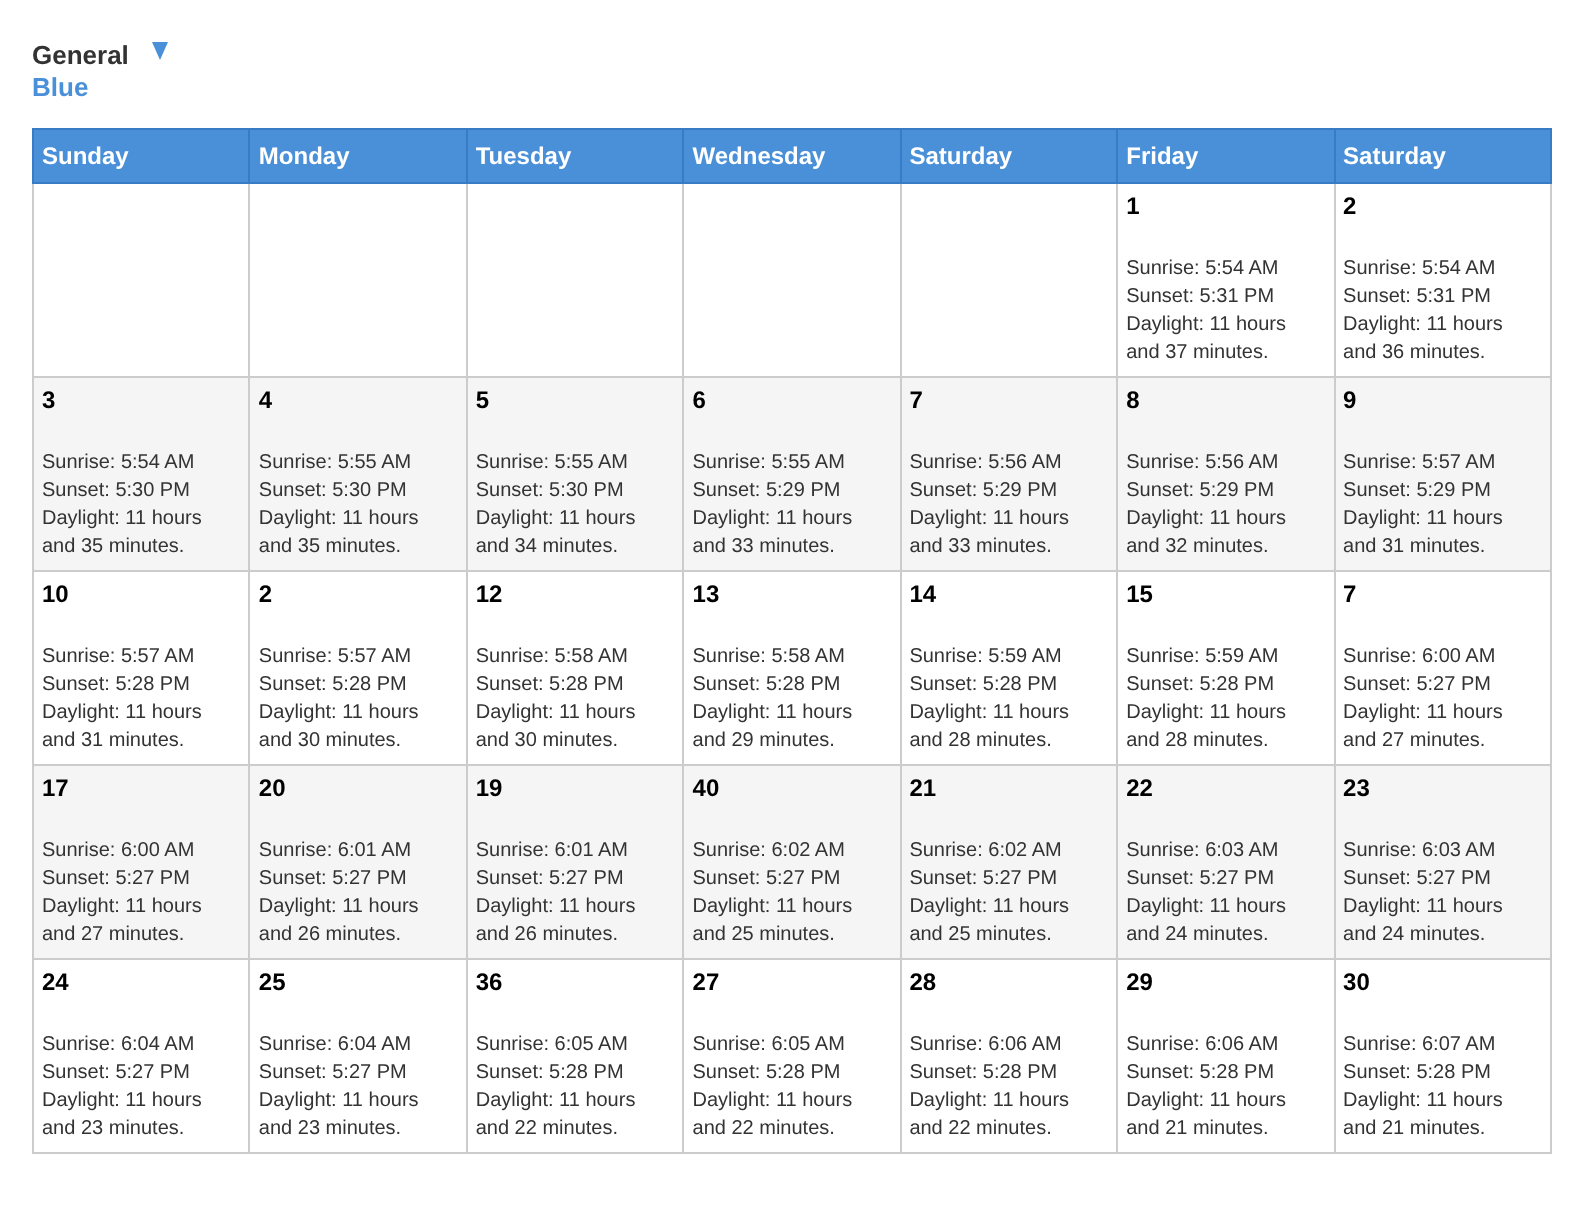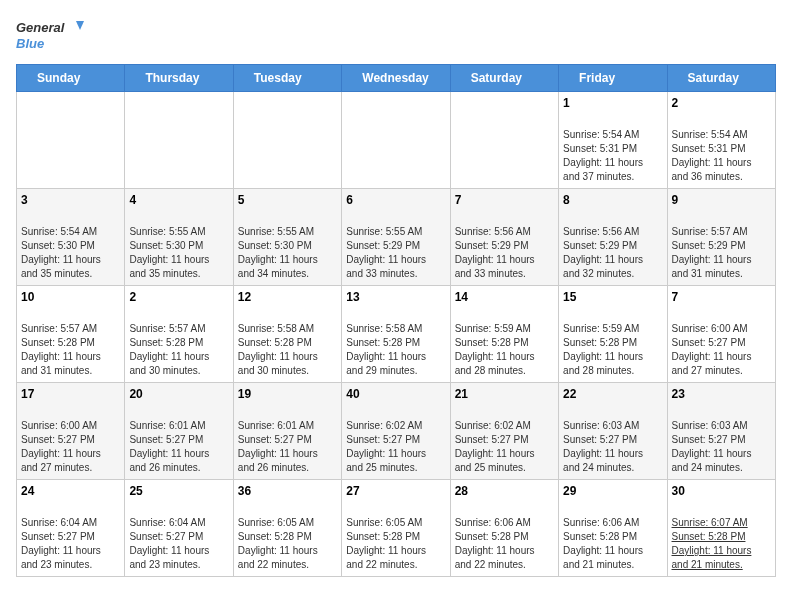--- a/index.html
+++ b/index.html
@@ -8,21 +8,20 @@
       background: #fff;
       width: 792px;
       min-height: 612px;
       padding: 16px;
     }
     .header {
       display: flex;
       justify-content: space-between;
       align-items: center;
       margin-bottom: 8px;
-      font-style: italic;
     }
     .logo {
       display: flex;
       align-items: center;
       gap: 4px;
     }
     .title-block {
       text-align: right;
     }
     .month-title {
@@ -35,21 +34,21 @@
       color: #555;
     }
     .calendar {
       width: 100%;
       border-collapse: collapse;
       font-size: 11px;
     }
     .calendar th {
       background: #4a90d9;
       color: #fff;
-      padding: 6px 20px;
+      padding: 6px 4px;
       text-align: left;
       font-size: 12px;
       border: 1px solid #3a7bc8;
     }
     .calendar td {
       border: 1px solid #ccc;
       vertical-align: top;
       padding: 4px;
       width: calc(100%/7);
       height: 80px;
@@ -85,21 +84,21 @@
   <div class="title-block">
     <div class="month-title"></div>
     <div class="location"></div>
   </div>
 </div>
 
 <table class="calendar">
   <thead>
     <tr id="weekday-header">
     <th>Sunday</th>
-        <th>Thursday</th>
+        <th>Monday</th>
         <th>Tuesday</th>
         <th>Wednesday</th>
         <th>Saturday</th>
         <th>Friday</th>
         <th>Saturday</th>
       </tr>
   </thead>
   <tbody id="calendar-body">
   <tr>
         <td class="empty"></td>
@@ -313,20 +312,20 @@
         </td>
         <td>
           <div class="day-num">29</div>
           <div class="day-info" style="white-space: pre-line;">Sunrise: 6:06 AM
 Sunset: 5:28 PM
 Daylight: 11 hours
 and 21 minutes.</div>
         </td>
         <td>
           <div class="day-num">30</div>
-          <div class="day-info" style="white-space: pre-line; text-decoration: underline;">Sunrise: 6:07 AM
+          <div class="day-info" style="white-space: pre-line;">Sunrise: 6:07 AM
 Sunset: 5:28 PM
 Daylight: 11 hours
 and 21 minutes.</div>
         </td>
       </tr>
     </tbody>
 </table>
 
 </body></html>

